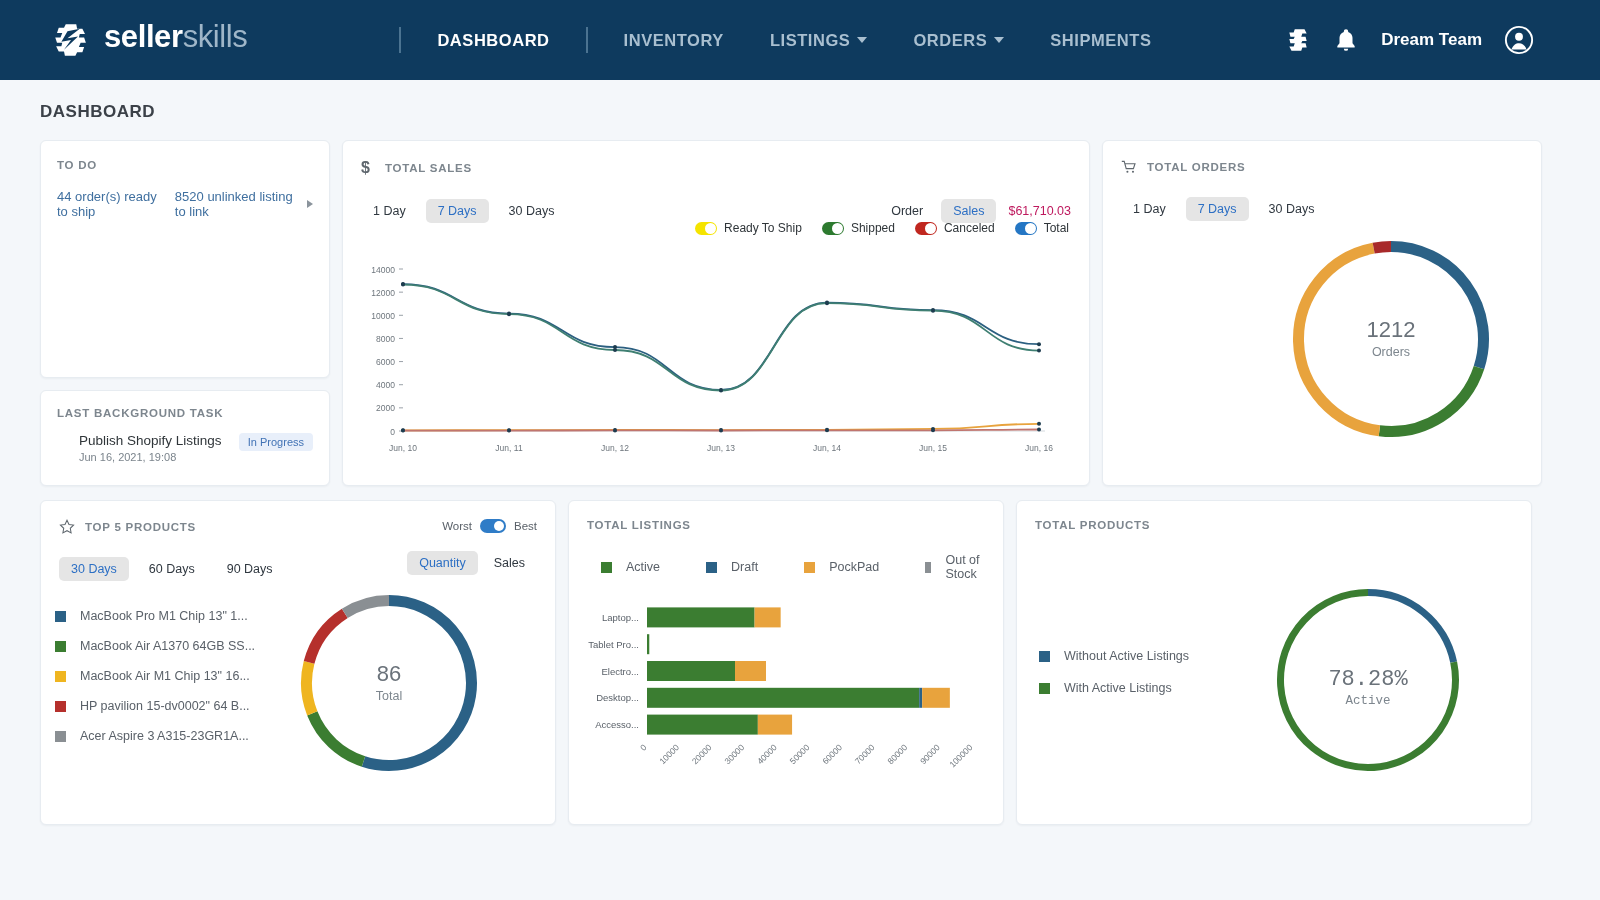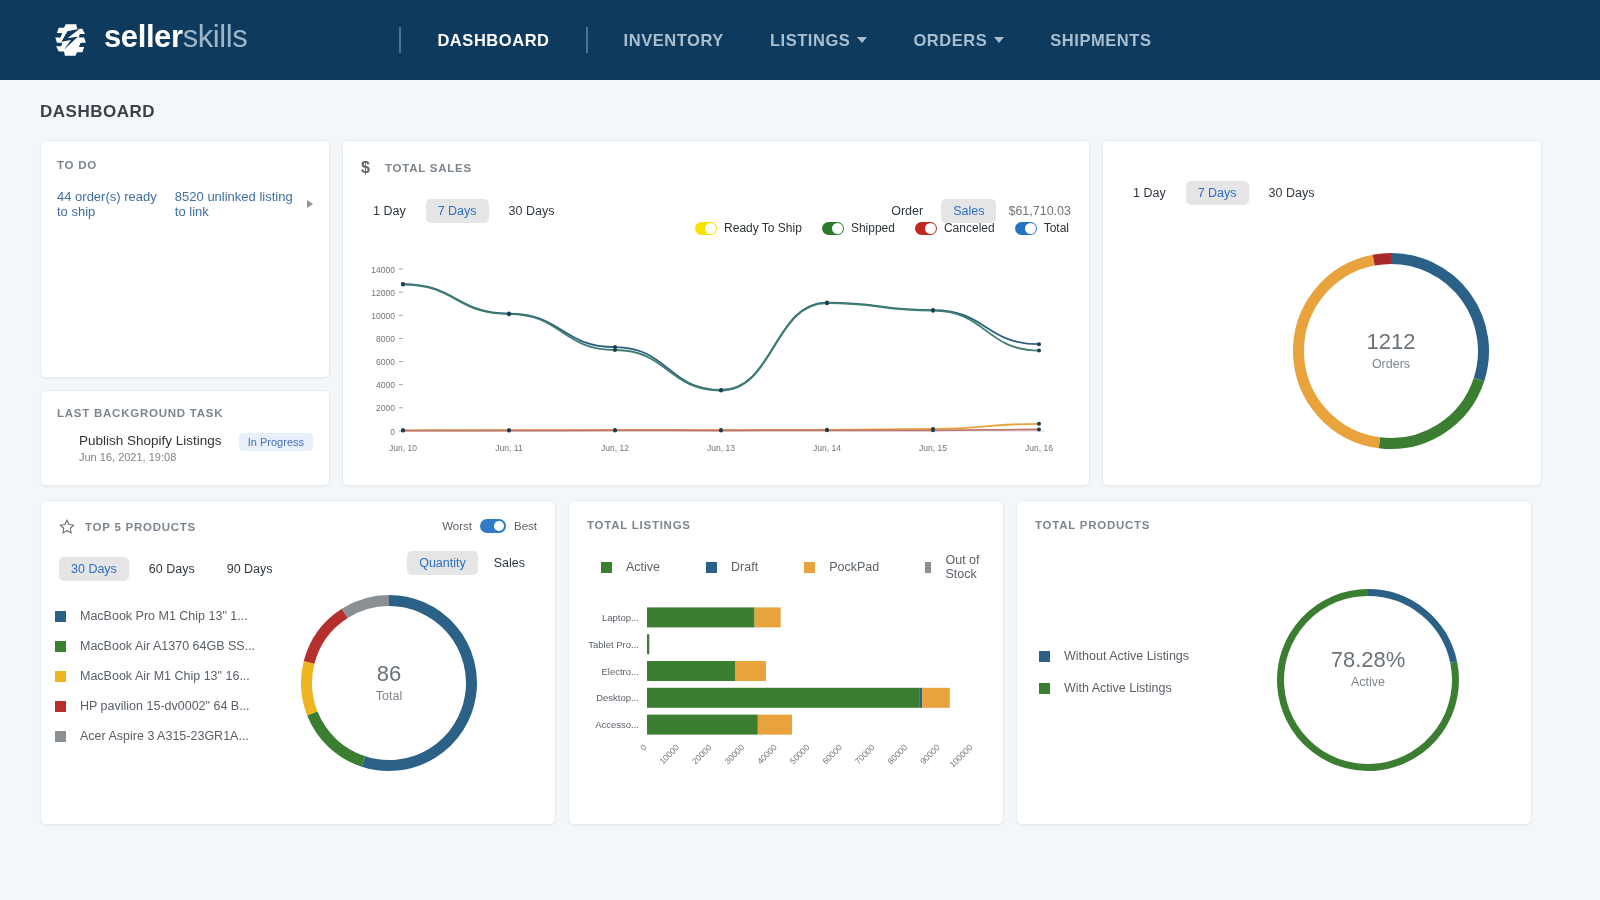--- a/index.html
+++ b/index.html
@@ -65,21 +65,21 @@
   .badge {
     margin-left: auto; background: #e8effa; color: #4273b5; font-size: 11px;
     border-radius: 4px; padding: 3px 9px;
   }
 
   
   .sales { width: 748px; height: 346px; padding: 18px 18px 10px 18px; position: relative; }
   .pillrow { display: flex; align-items: center; margin-top: 22px; }
   .pill { font-size: 12.5px; color: #303840; padding: 5px 12px; border-radius: 5px; cursor: pointer; }
   .pill.on { background: #e5e5e5; color: #2c6fc4; }
-  .sales-total { font-size: 12.5px; color: #737373; margin-left: 12px; }
+  .sales-total { font-size: 12.5px; color: #be185d; margin-left: 12px; }
   .toggles { display: flex; align-items: center; gap: 20px; position: absolute; right: 20px; top: 80px; }
   .tg { display: flex; align-items: center; gap: 7px; cursor: pointer; }
   .tg-sw { width: 22px; height: 13px; border-radius: 7px; position: relative; }
   .tg-sw::after { content:''; position: absolute; right: 1px; top: 1px; width: 11px; height: 11px;
                   border-radius: 50%; background: #fff; }
   .tg-lb { font-size: 12px; color: #2f3539; }
 
   
   .orders { width: 440px; height: 346px; padding: 18px; position: relative; }
   .legend { display: flex; flex-direction: column; gap: 17px; position: absolute; left: 22px; top: 142px; }
@@ -136,20 +136,34 @@
     </div>
     <div class="nav-item" style="margin-left:18px;">
       <span>ORDERS</span>
       <span class="caret"></span>
     </div>
     <div class="nav-item" style="margin-left:18px;">
       <span>SHIPMENTS</span>
     </div>
   </div>
 
+  <div class="topbar-right">
+    <svg class="hdr-icon" viewBox="0 0 24 24">
+      <path fill="#ffffff" d="M15 2 L9 2 L8 5 L4 5 L5 9 L9 9 L8 11 L4 11 L5 15 L9 15 L8 18 L4 18 L6 22 L15 22 L16 19 L20 19 L19 15 L15 15 L16 13 L20 13 L19 9 L15 9 L16 6 L20 6 L18 2 Z"></path>
+    </svg>
+    <svg class="hdr-icon" viewBox="0 0 24 24">
+      <path fill="#ffffff" d="M12 2a2 2 0 0 1 2 2v.5A6 6 0 0 1 18 10v5l2 2.5V19H4v-1.5L6 15v-5a6 6 0 0 1 4-5.5V4a2 2 0 0 1 2-2z M10 20h4a2 2 0 0 1-4 0z"></path>
+    </svg>
+    <div class="user-name">Dream Team</div>
+    <svg class="avatar" viewBox="0 0 32 32">
+      <circle cx="16" cy="16" r="14" fill="none" stroke="#ffffff" stroke-width="2"></circle>
+      <circle cx="16" cy="12.5" r="4.2" fill="#ffffff"></circle>
+      <path fill="#ffffff" d="M8 26c1.5-4.5 4.6-6.6 8-6.6s6.5 2.1 8 6.6z"></path>
+    </svg>
+  </div>
 </div>
 
 <div class="page">
   <div class="page-title">DASHBOARD</div>
 
   <div class="grid-row">
 
     <div class="col-left">
       <div class="card todo">
         <div class="card-title">TO DO</div>
@@ -268,29 +282,37 @@
           <circle cx="158" cy="171.53714285714287" r="2" fill="#1d3c4f"></circle>
           <circle cx="264" cy="171.42142857142858" r="2" fill="#1d3c4f"></circle>
           <circle cx="370" cy="171.4792857142857" r="2" fill="#1d3c4f"></circle>
           <circle cx="476" cy="171.36357142857142" r="2" fill="#1d3c4f"></circle>
           <circle cx="582" cy="171.3057142857143" r="2" fill="#1d3c4f"></circle>
           <circle cx="688" cy="170.49571428571429" r="2" fill="#1d3c4f"></circle>
         </svg>
     </div>
 
     <div class="card orders">
+      <div class="card-title">
+        <svg width="16" height="16" viewBox="0 0 20 20">
+          <path fill="none" stroke="#5f676e" stroke-width="1.4" d="M1 3h3l2.5 9h9l2-6H5"></path>
+          <circle cx="8" cy="16" r="1.3" fill="#5f676e"></circle>
+            <circle cx="15" cy="16" r="1.3" fill="#5f676e"></circle>
+        </svg>
+        <span>TOTAL ORDERS</span>
+      </div>
 
       <div class="pillrow">
         <div class="pill">1 Day</div>
         <div class="pill on" style="margin-left:8px;">7 Days</div>
         <div class="pill" style="margin-left:8px;">30 Days</div>
       </div>
 
 
-      <div class="donut-wrap" style="position:absolute; left:188px; top:110px; width:200px; height:200px;">
+      <div class="donut-wrap" style="position:absolute; left:188px; top:98px; width:200px; height:200px;">
         <svg id="orders-donut" width="200" height="200">
             <path d="M100,7.5 A92.5,92.5 0 0 1 187.9727277573017,128.58407197968262" fill="none" stroke="#2b6186" stroke-width="11"></path>
             <path d="M187.9727277573017,128.58407197968262 A92.5,92.5 0 0 1 88.40667589530185,191.7706098715892" fill="none" stroke="#3b7d31" stroke-width="11"></path>
             <path d="M88.40667589530185,191.7706098715892 A92.5,92.5 0 0 1 82.66722840082039,9.138429307596311" fill="none" stroke="#e8a33d" stroke-width="11"></path>
             <path d="M82.66722840082039,9.138429307596311 A92.5,92.5 0 0 1 99.99999999999999,7.5" fill="none" stroke="#a8292a" stroke-width="11"></path>
           </svg>
         <div class="donut-center" style="top:78px;">
           <div class="donut-num">1212</div>
           <div class="donut-sub">Orders</div>
         </div>
@@ -426,20 +448,20 @@
           <span class="lg-sw" style="background:#3b7d31;"></span>
           <span class="lg-lb">With Active Listings</span>
         </div>
       </div>
 
       <div class="donut-wrap" style="position:absolute; left:258px; top:86px; width:186px; height:186px;">
         <svg id="products-donut" width="186" height="186">
             <path d="M93,5.5 A87.5,87.5 0 0 1 178.648397291163,75.09463651709075" fill="none" stroke="#2b6186" stroke-width="7"></path>
             <path d="M178.648397291163,75.09463651709075 A87.5,87.5 0 1 1 92.99999999999999,5.5" fill="none" stroke="#3b7d31" stroke-width="7"></path>
           </svg>
-        <div class="donut-center" style="top:60px;">
+        <div class="donut-center" style="top:80px;font-family:Liberation Mono, monospace;">
           <div class="donut-num">78.28%</div>
           <div class="donut-sub">Active</div>
         </div>
       </div>
     </div>
   </div>
 </div>
 
 </body></html>

